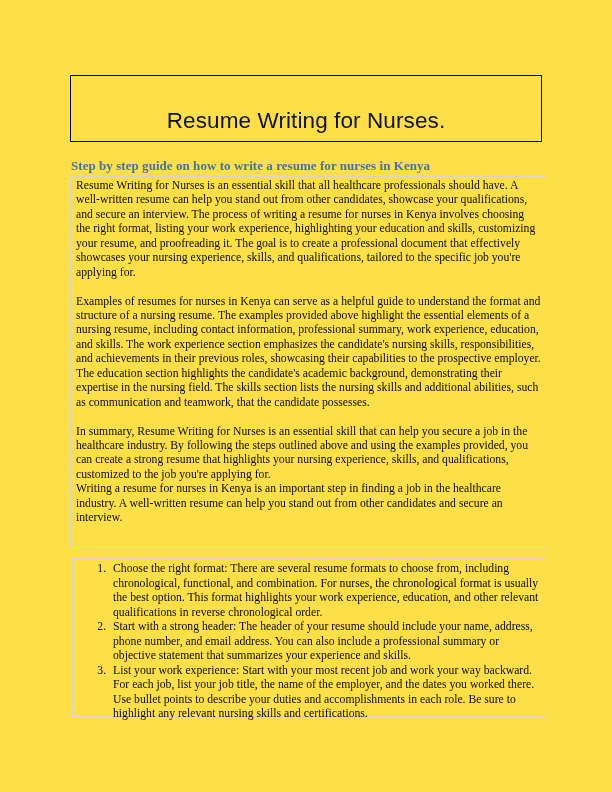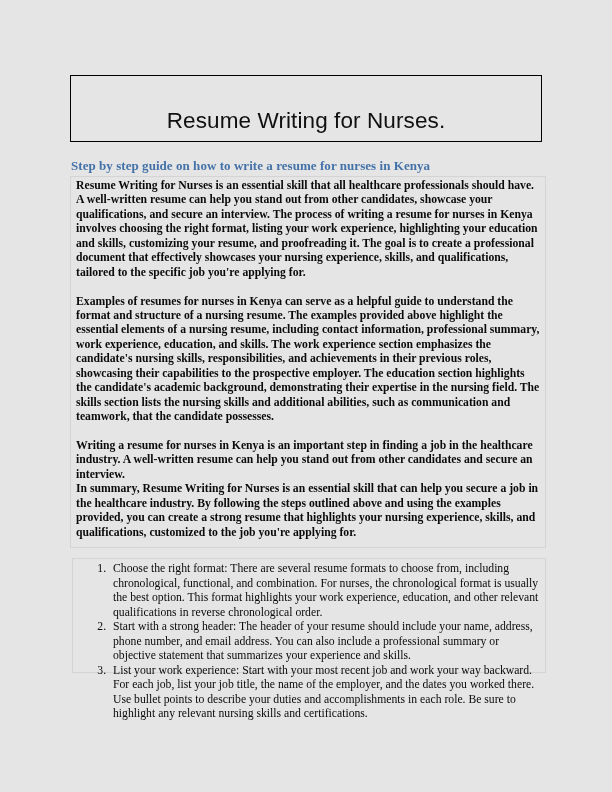--- a/index.html
+++ b/index.html
@@ -11,21 +11,21 @@
     height: 792px;
     background: #ffffff;
     font-family: "Liberation Serif", "DejaVu Serif", serif;
     color: #000000;
     overflow: hidden;
   }
   .page {
     position: relative;
     width: 612px;
     height: 792px;
-    background: #e5e5e5;
+    background: #fde047;
   }
 
   
   .title-box {
     position: absolute;
     left: 70px;
     top: 75px;
     width: 472px;
     height: 67px;
     border: 1.4px solid #000000;
@@ -67,40 +67,39 @@
     border: 1px solid #d4d4d4;
     box-sizing: border-box;
     padding: 2px 4px 2px 5px;
   }
   .body-box p {
     margin: 0;
     font-size: 11.7px;
     line-height: 14.45px;
     text-align: left;
     color: #0a0a0a;
-    font-weight: bold;
   }
   .para-gap {
     height: 14.4px;
   }
   .intro-line {
     margin: 0;
     font-size: 11.7px;
     line-height: 14.45px;
     padding-left: 4px;
     color: #0a0a0a;
   }
 
   
   .list-box {
     position: absolute;
     left: 72px;
     top: 558px;
     width: 474px;
-    height: 115px;
+    height: 159px;
     border: 1px solid #d4d4d4;
     box-sizing: border-box;
     padding: 3px 4px 2px 0;
   }
   ol.steps {
     margin: 0;
     padding-left: 36px;
     font-size: 11.7px;
     line-height: 14.5px;
   }
@@ -119,22 +118,22 @@
     <div class="title-text">Resume Writing for Nurses.</div>
   </div>
 
   <div class="section-heading">Step by step guide on how to write a resume for nurses in Kenya</div>
 
   <div class="body-box">
     <p>Resume Writing for Nurses is an essential skill that all healthcare professionals should have. A well-written resume can help you stand out from other candidates, showcase your qualifications, and secure an interview. The process of writing a resume for nurses in Kenya involves choosing the right format, listing your work experience, highlighting your education and skills, customizing your resume, and proofreading it. The goal is to create a professional document that effectively showcases your nursing experience, skills, and qualifications, tailored to the specific job you're applying for.</p>
     <div class="para-gap"></div>
     <p>Examples of resumes for nurses in Kenya can serve as a helpful guide to understand the format and structure of a nursing resume. The examples provided above highlight the essential elements of a nursing resume, including contact information, professional summary, work experience, education, and skills. The work experience section emphasizes the candidate's nursing skills, responsibilities, and achievements in their previous roles, showcasing their capabilities to the prospective employer. The education section highlights the candidate's academic background, demonstrating their expertise in the nursing field. The skills section lists the nursing skills and additional abilities, such as communication and teamwork, that the candidate possesses.</p>
     <div class="para-gap"></div>
+    <p>In summary, Resume Writing for Nurses is an essential skill that can help you secure a job in the healthcare industry. By following the steps outlined above and using the examples provided, you can create a strong resume that highlights your nursing experience, skills, and qualifications, customized to the job you're applying for.</p>
     <p>Writing a resume for nurses in Kenya is an important step in finding a job in the healthcare industry. A well-written resume can help you stand out from other candidates and secure an interview.</p>
-    <p>In summary, Resume Writing for Nurses is an essential skill that can help you secure a job in the healthcare industry. By following the steps outlined above and using the examples provided, you can create a strong resume that highlights your nursing experience, skills, and qualifications, customized to the job you're applying for.</p>
     <div class="para-gap"></div>
   </div>
 
   <div class="list-box">
     <ol class="steps">
       <li>Choose the right format: There are several resume formats to choose from, including chronological, functional, and combination. For nurses, the chronological format is usually the best option. This format highlights your work experience, education, and other relevant qualifications in reverse chronological order.</li>
       <li>Start with a strong header: The header of your resume should include your name, address, phone number, and email address. You can also include a professional summary or objective statement that summarizes your experience and skills.</li>
       <li>List your work experience: Start with your most recent job and work your way backward. For each job, list your job title, the name of the employer, and the dates you worked there. Use bullet points to describe your duties and accomplishments in each role. Be sure to highlight any relevant nursing skills and certifications.</li>
     </ol>
   </div>

